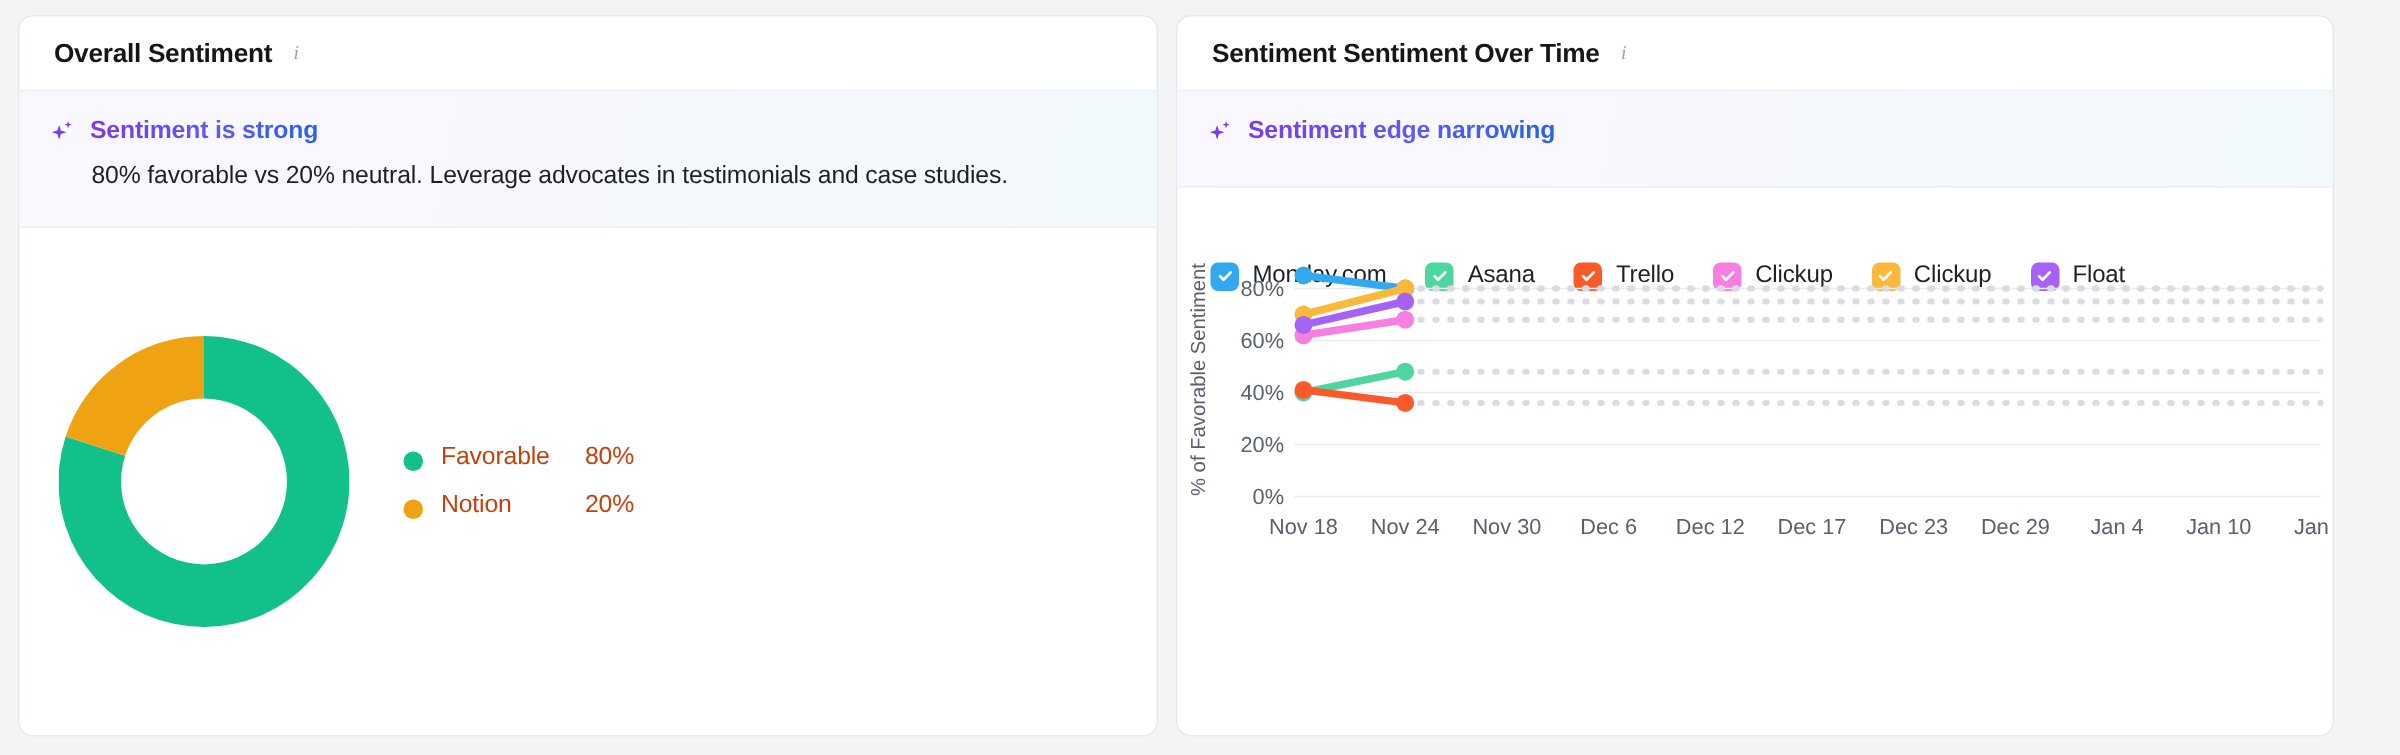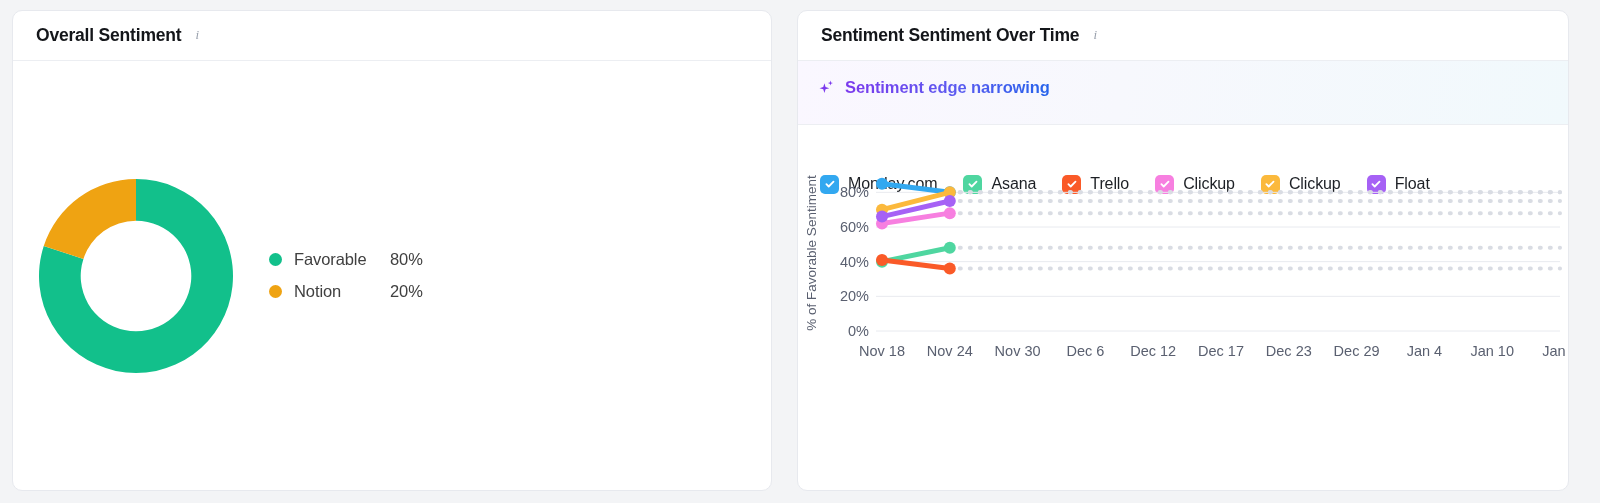--- a/index.html
+++ b/index.html
@@ -6,21 +6,21 @@
   html, body {
     width: 1600px; height: 503px;
     background: #f3f4f6;
     font-family: "Liberation Sans", sans-serif;
     overflow: hidden;
   }
   .page {
     position: relative;
     width: 1600px; height: 503px;
     display: flex;
-    gap: 25px;
+    gap: 12px;
     padding: 10px 12px 12px 12px;
   }
   .card {
     background: #ffffff;
     border: 1px solid #e7e9ee;
     border-radius: 10px;
     overflow: hidden;
     display: flex;
     flex-direction: column;
   }
@@ -111,23 +111,23 @@
     flex: 0 0 auto;
   }
   .donut-legend {
     margin-left: 36px;
     display: flex;
     flex-direction: column;
     gap: 13px;
   }
   .dl-row {
     display: flex;
-    align-items: center;
+    align-items: flex-end;
     font-size: 16.5px;
-    color: #404040;
+    color: #c2410c;
     letter-spacing: -0.1px;
   }
   .dl-dot {
     width: 13px; height: 13px;
     border-radius: 50%;
     margin-right: 12px;
     flex: 0 0 auto;
   }
   .dl-name { width: 96px; }
   .dl-val  { text-align: left; }
@@ -180,20 +180,32 @@
 
 <div class="page">
 
   <div class="card card-left">
 
     <div class="card-header">
       <span class="card-title">Overall Sentiment</span>
       <span class="info-icon">i</span>
     </div>
 
+    <div class="insight">
+      <span class="sparkle">
+        <svg width="17" height="20" viewBox="0 0 17 20">
+          <path d="M6.4 3.3 L7.55 7.05 L11.3 8.2 L7.55 9.35 L6.4 13.1 L5.25 9.35 L1.5 8.2 L5.25 7.05 Z" fill="#7c3aed"></path>
+          <path d="M12.4 0.6 L13.0 2.5 L14.9 3.1 L13.0 3.7 L12.4 5.6 L11.8 3.7 L9.9 3.1 L11.8 2.5 Z" fill="#7c3aed"></path>
+        </svg>
+      </span>
+      <div class="insight-body">
+        <div class="insight-title">Sentiment is strong</div>
+        <div class="insight-text">80% favorable vs 20% neutral. Leverage advocates in testimonials and case studies.</div>
+      </div>
+    </div>
 
     <div class="card-body">
       <div class="donut-wrap">
         <svg class="donut" viewBox="0 0 100 100">
 
           <g id="donut-slices">
               <path d="M 50 0 A 50 50 0 1 1 2.447174185242325 34.549150281252615 L 22.894889285588125 41.19301566031399 A 28.5 28.5 0 1 0 50 21.5 Z" fill="#12c08b"></path>
               <path d="M 2.447174185242325 34.549150281252615 A 50 50 0 0 1 49.99999999999999 0 L 49.99999999999999 21.5 A 28.5 28.5 0 0 0 22.894889285588125 41.19301566031399 Z" fill="#efa312"></path>
             </g>
         </svg>

